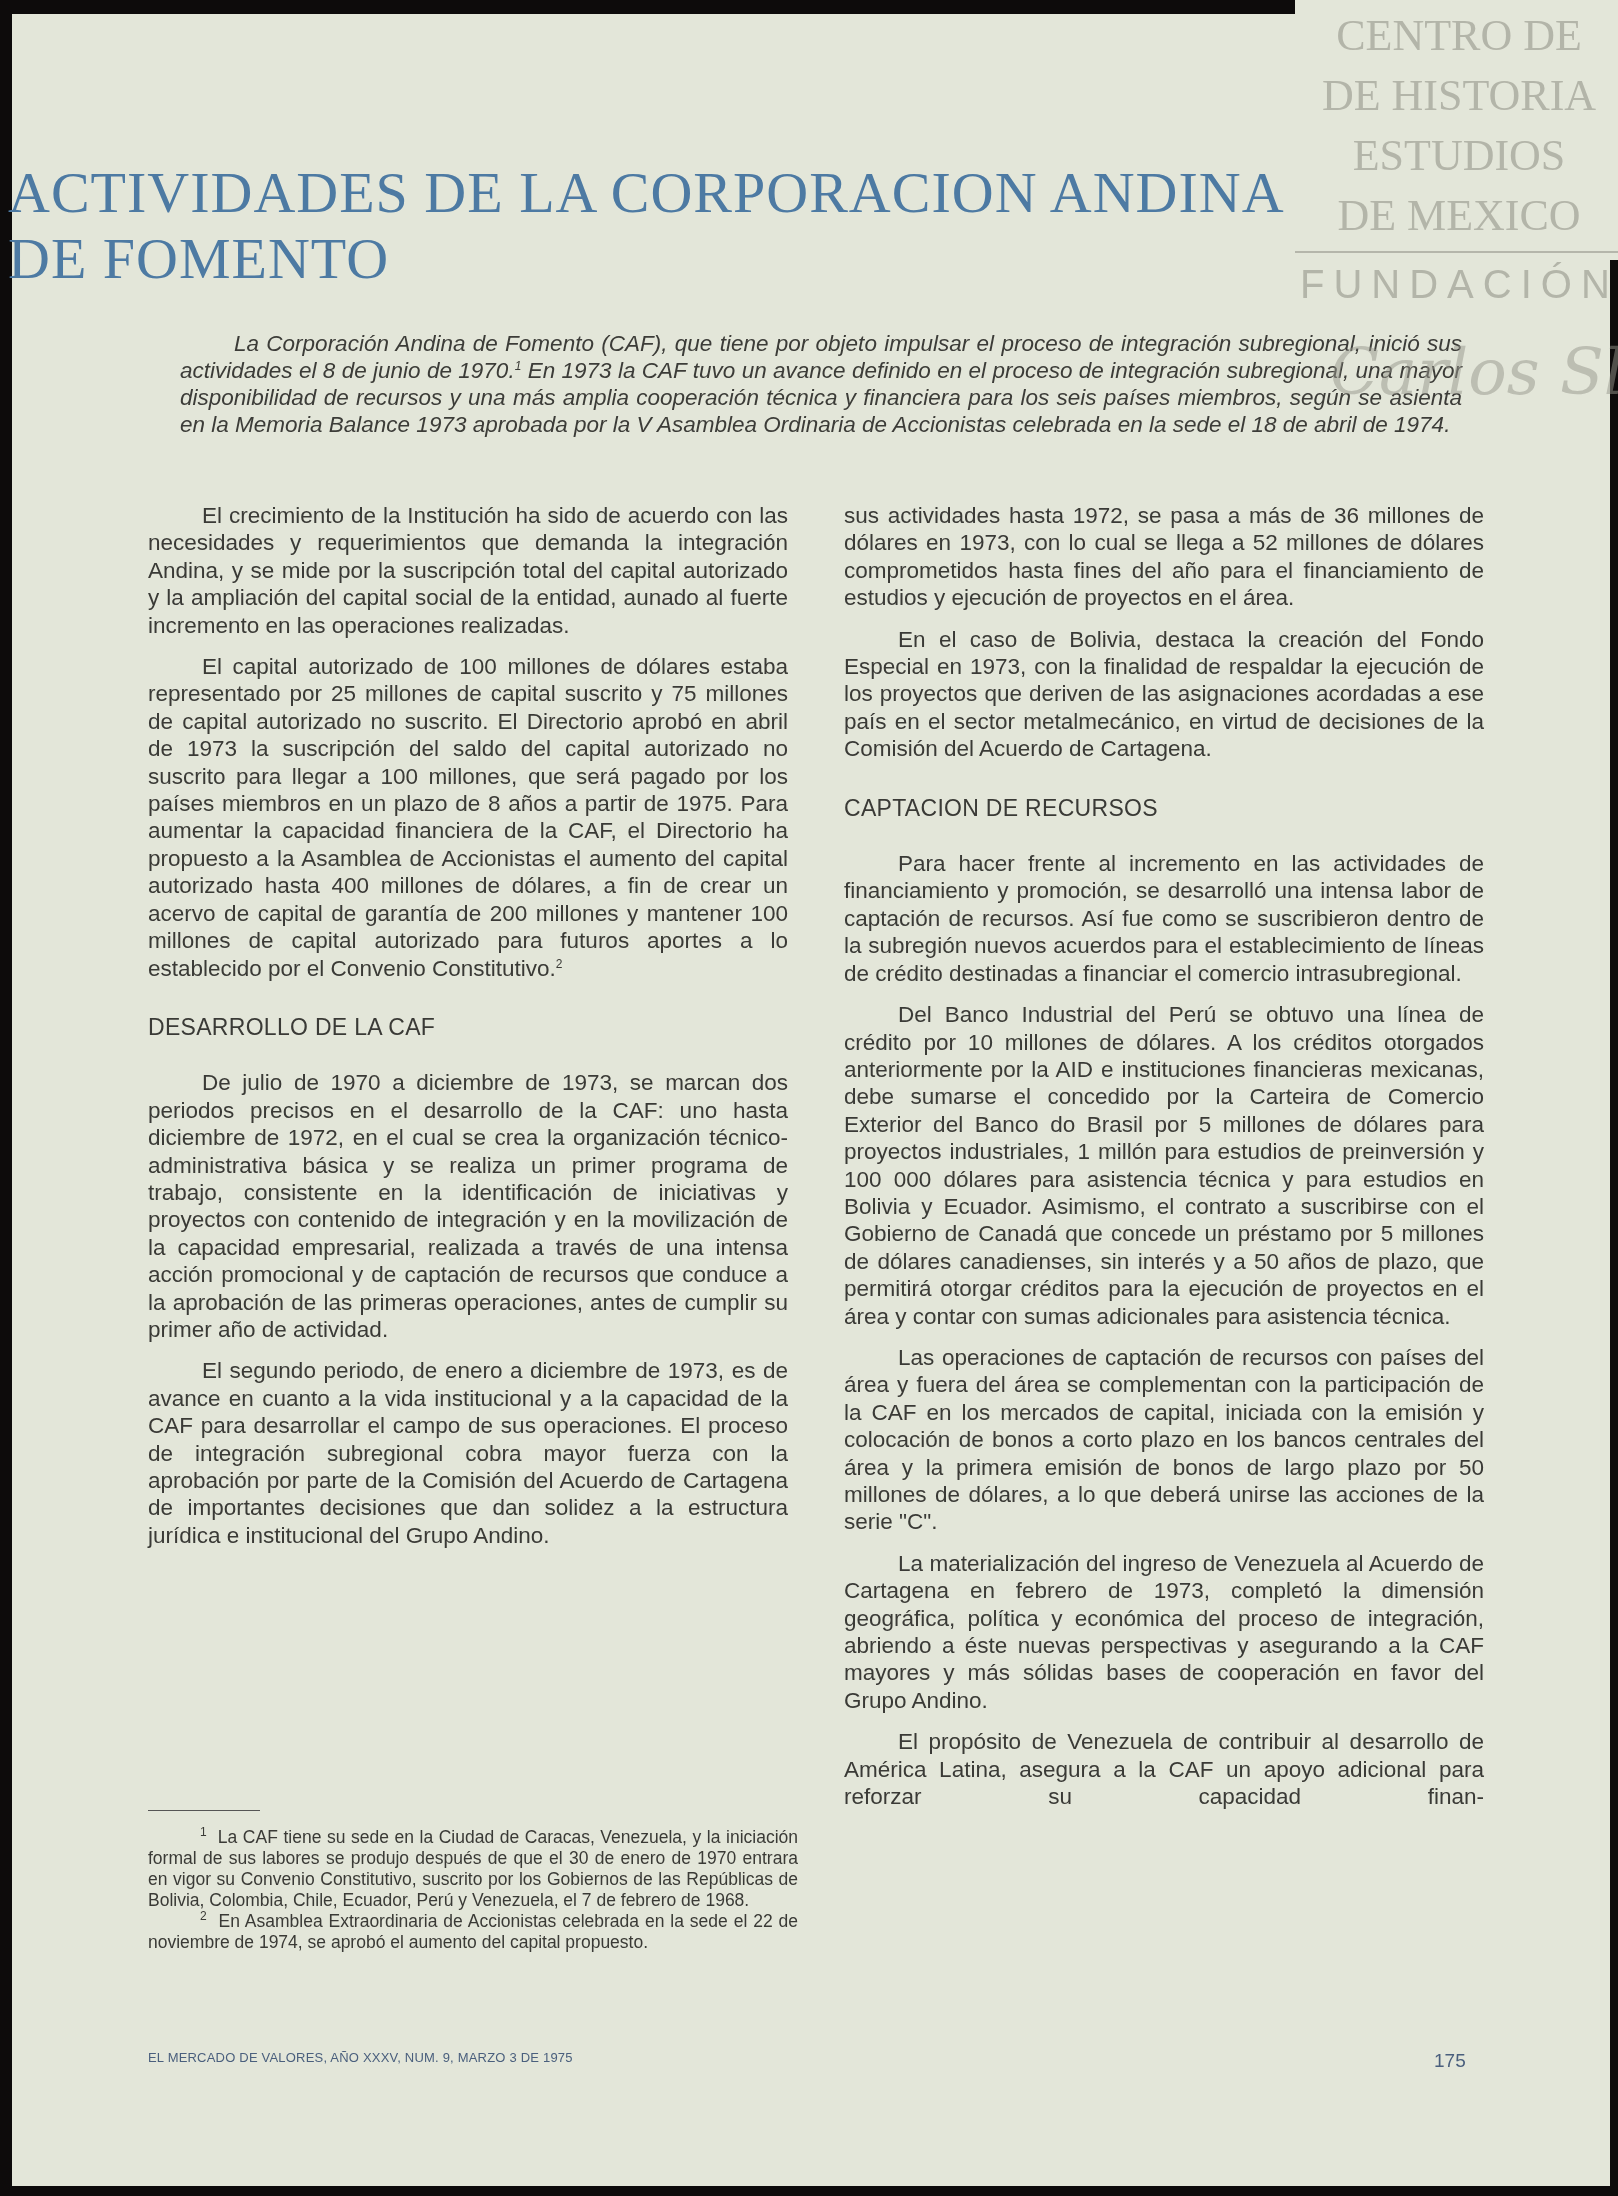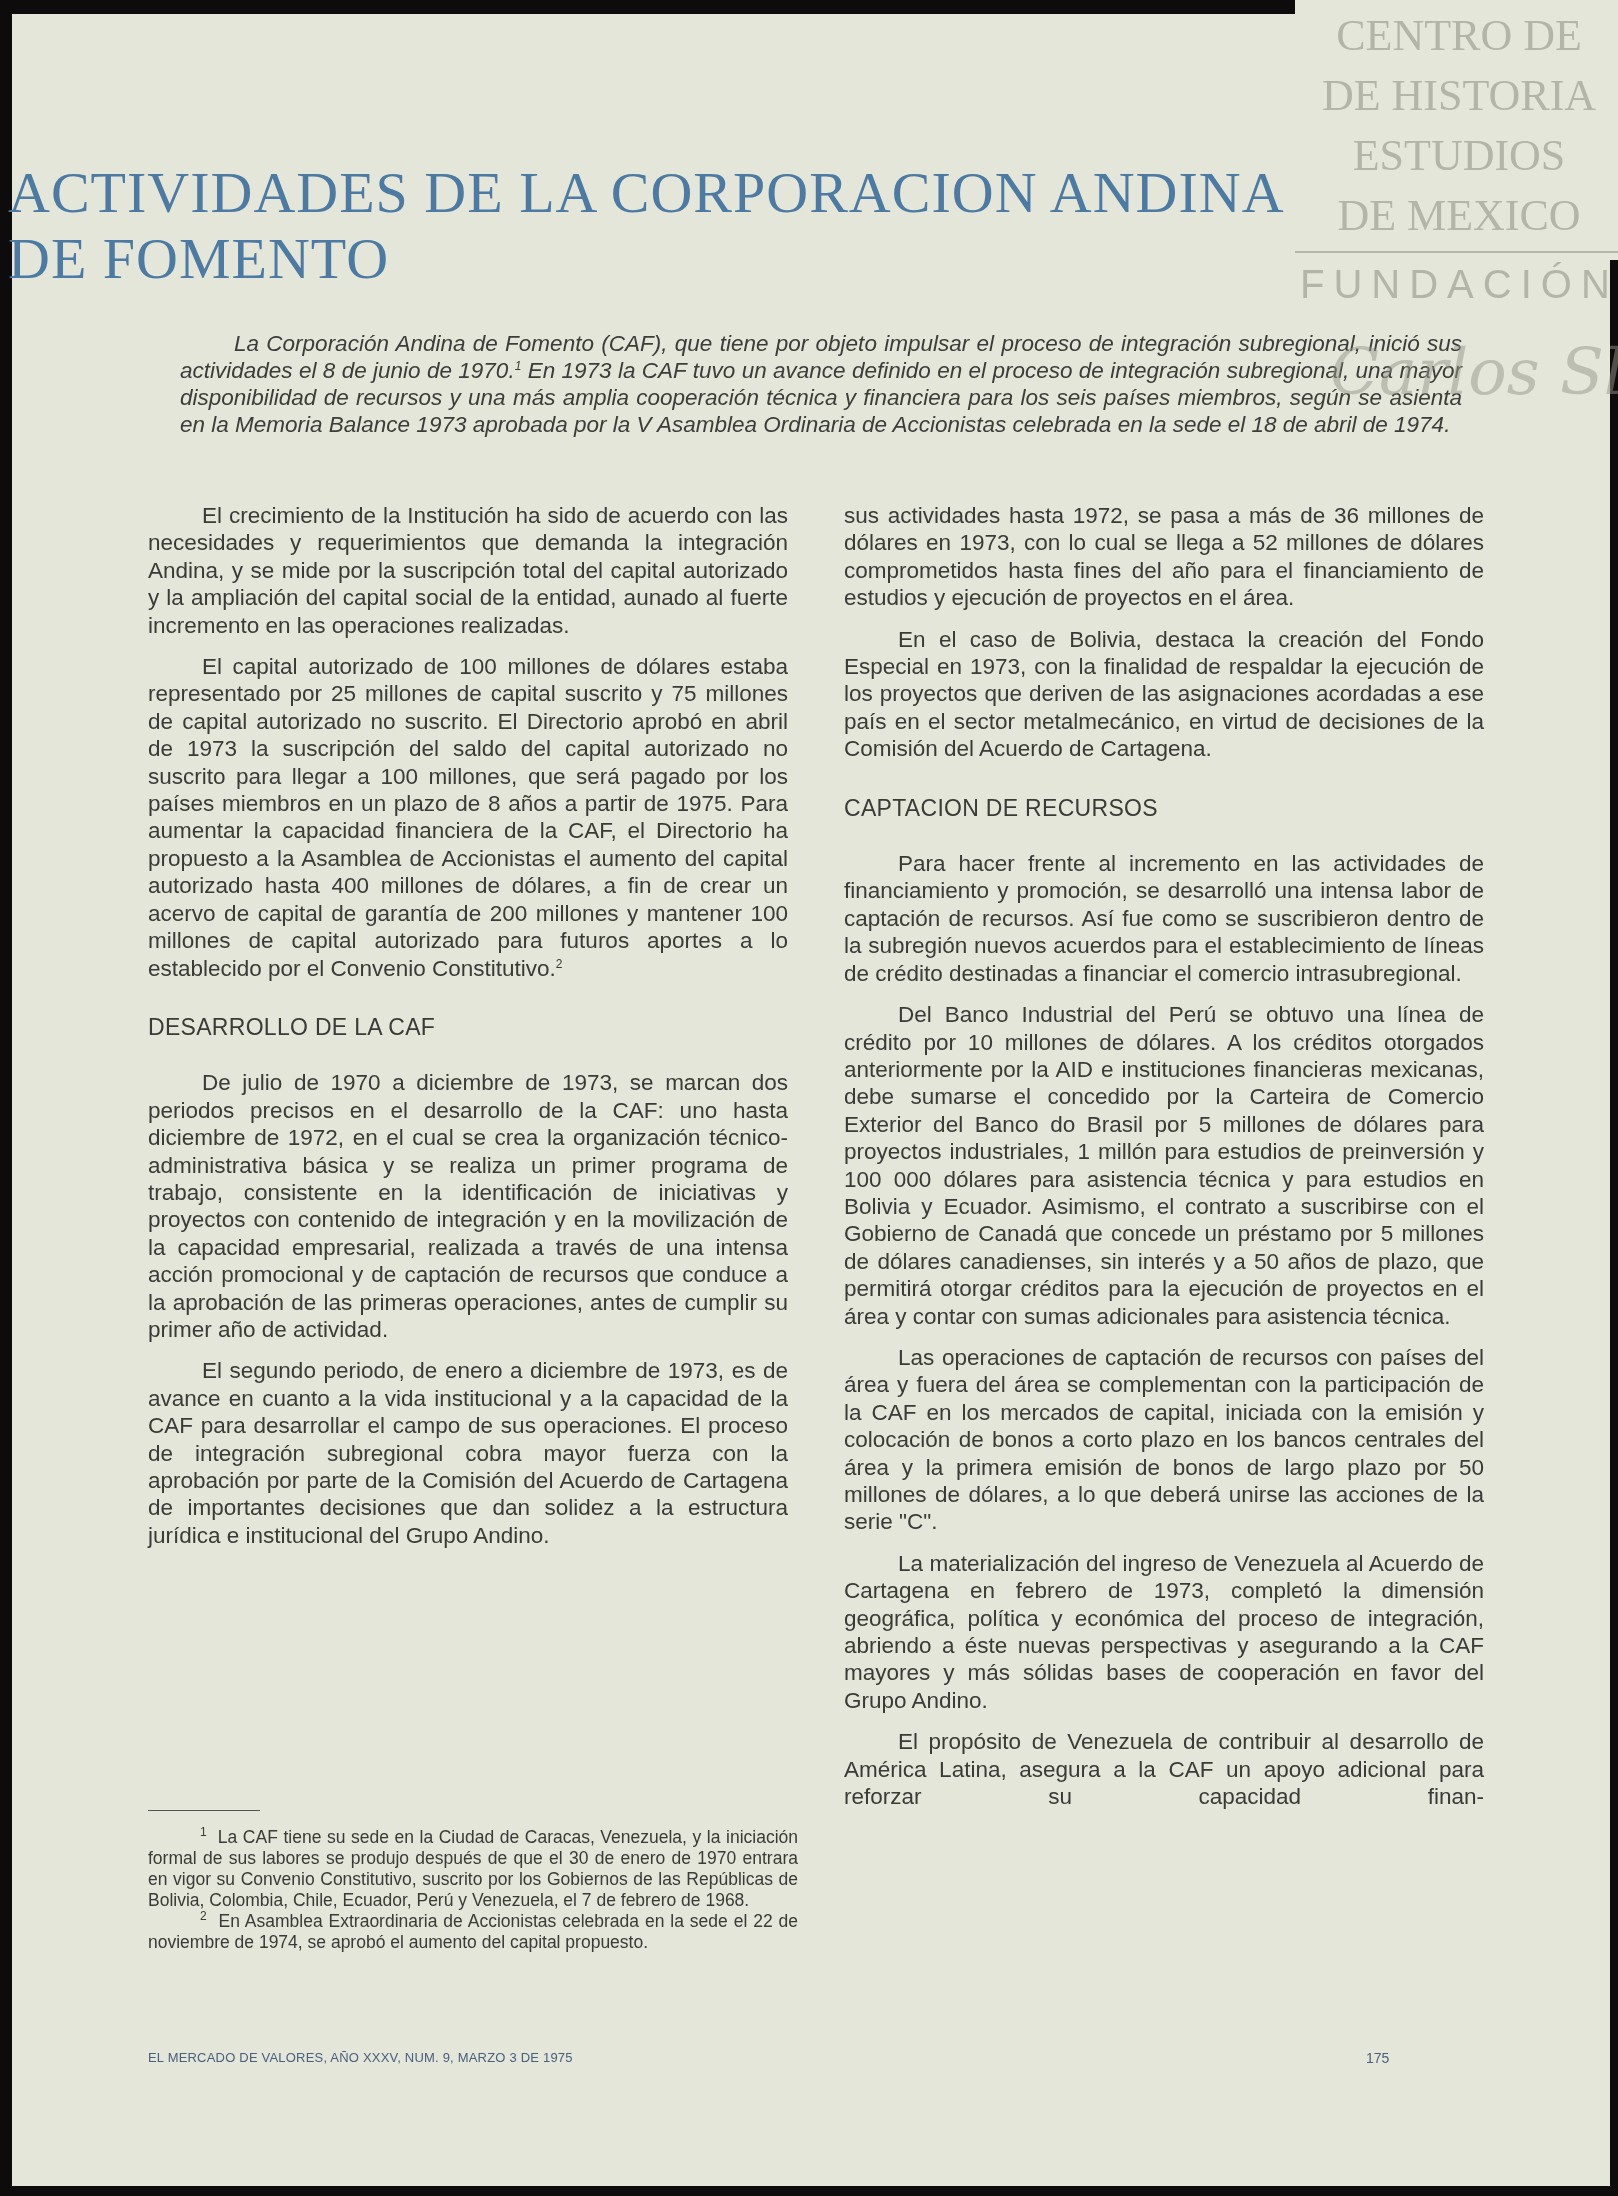--- a/index.html
+++ b/index.html
@@ -41,21 +41,21 @@
   .fn-rule { position: absolute; left: 148px; top: 1810px; width: 112px; height: 0; border-top: 1.5px solid #555; }
   .footnotes {
     position: absolute; left: 148px; top: 1827px; width: 650px;
     font-size: 17.5px; line-height: 21px; text-align: justify; color: #3a3a36;
   }
   .footnotes p { margin: 0; text-indent: 52px; }
   .running {
     position: absolute; left: 148px; top: 2050px; font-size: 13px; color: #4a5f7d; letter-spacing: 0.2px;
   }
   .pagenum {
-    position: absolute; left: 1366px; top: 2050px; font-size: 14px; color: #4a5f7d;
+    position: absolute; left: 1434px; top: 2050px; font-size: 19px; color: #4a5f7d;
   }
   .wm {
     position: absolute; color: rgba(140,140,130,0.55); font-family: "Liberation Serif", serif;
     text-align: center; white-space: nowrap;
   }
   .wm-lines { left: 1300px; top: 6px; width: 318px; font-size: 44px; line-height: 60px; }
   .wm-rule { position: absolute; left: 1295px; top: 251px; width: 323px; border-top: 2px solid rgba(150,150,140,0.6); }
   .wm-fund { left: 1300px; top: 262px; width: 318px; font-family: "Liberation Sans", sans-serif; font-size: 40px; letter-spacing: 9px; }
   .wm-sign { left: 1330px; top: 335px; width: 288px; font-family: "DejaVu Serif", serif; font-style: italic; font-size: 64px; color: rgba(150,150,140,0.5); }
 </style>

